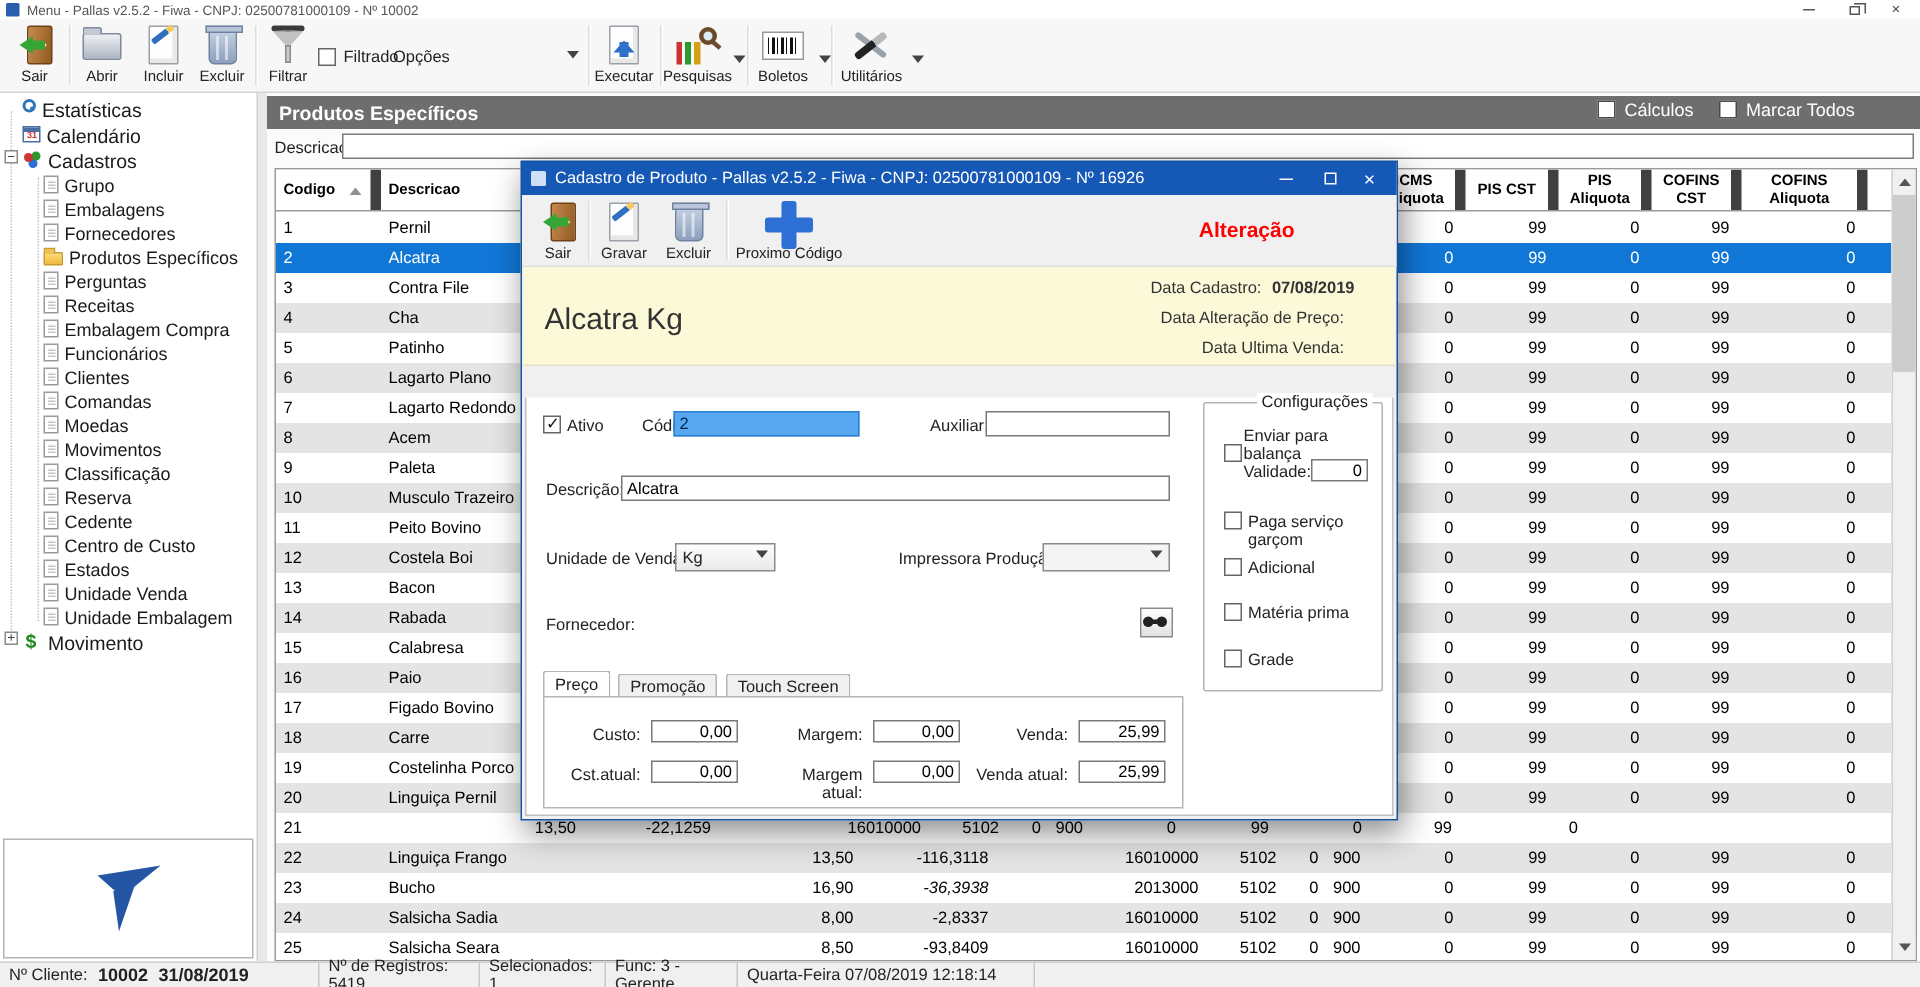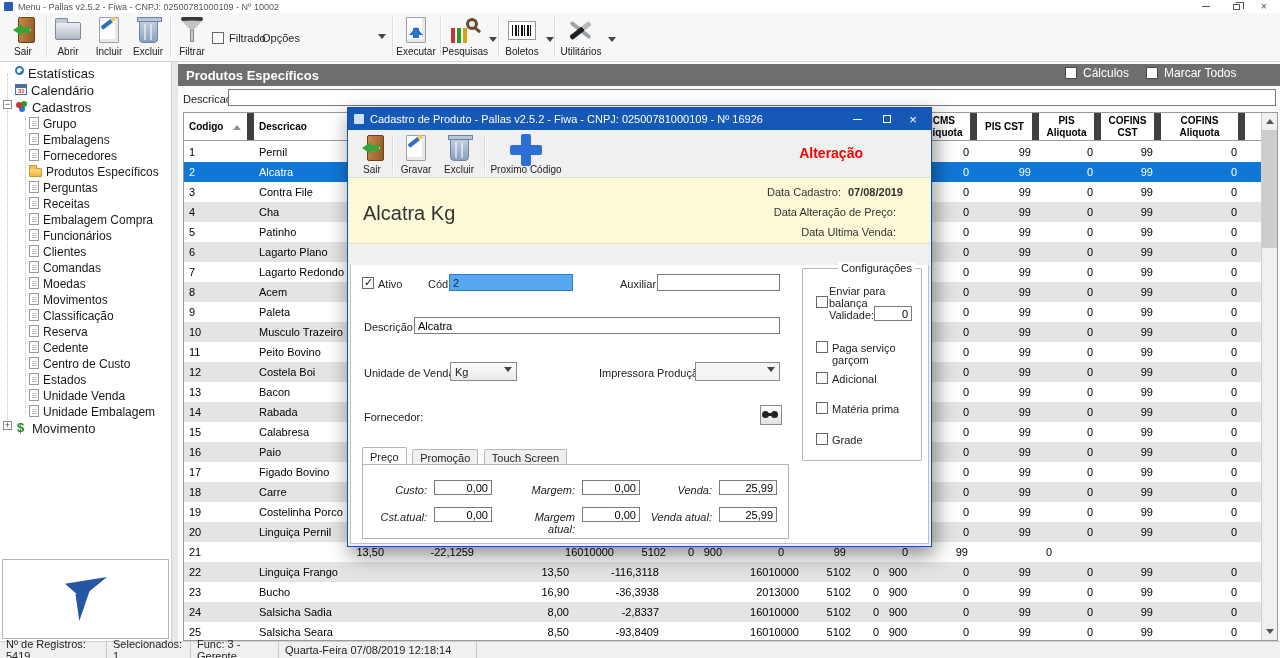--- a/index.html
+++ b/index.html
@@ -147,21 +147,21 @@
   .cb.ck::after{content:"✓";position:absolute;left:1px;top:-2px;font-size:11px;color:#111;}
   .inp{position:absolute;border:1px solid #7a7a7a;background:#fff;font-size:11px;padding:1px 3px;}
   .selblue{background:#57a8f0;border-color:#2f7fd0;color:#04284d;}
   .seldd{position:absolute;border:1px solid #8a8a8a;background:linear-gradient(#fdfdfd,#e9e9e9);font-size:11px;display:flex;align-items:center;justify-content:space-between;padding:0 4px;color:#222;}
   .seldd.dis{background:#f4f4f4;color:#aaa;}
   .bbtn{position:absolute;width:22px;height:20px;border:1px solid #8a8a8a;background:linear-gradient(#fefefe,#e2e2e2);display:flex;align-items:center;justify-content:center;}
   .pgrp{position:absolute;left:11px;top:182px;width:427px;height:92px;}
   .ptab{display:inline-block;padding:2px 7px;font-size:11px;border:1px solid #b5b5b5;border-bottom:none;background:#f0f0f0;margin-right:1px;border-radius:2px 2px 0 0;position:relative;top:1px;color:#222;}
   .ptab.active{background:#fff;top:0;padding-top:3px;}
   .pbox{position:absolute;left:0;top:17px;right:0;bottom:0;border:1px solid #b5b5b5;background:#fff;}
-  .pl{position:absolute;width:65px;text-align:right;font-size:11px;color:#222;font-style:italic;}
+  .pl{position:absolute;width:65px;text-align:right;font-size:11px;color:#222;}
   .pi{position:absolute;width:58px;height:15px;border:1px solid #7a7a7a;font-size:11px;text-align:right;padding:0 3px;}
   .plc1{left:0;}.plc2{left:148;left:148px;}.plc3{left:285px;}
   .pic1{left:72px;}.pic2{left:220px;}.pic3{left:357px;}
   .pr1l{top:37px;}.pr1i{top:33px;}.pr2l{top:64px;}.pr2i{top:60px;}
   .cgrp{position:absolute;left:451px;top:3px;width:120px;height:193px;border:1px solid #b5b5b5;border-radius:2px;}
   .clegend{position:absolute;top:-7px;left:3px;background:#fff;padding:0 3px;font-size:11px;color:#222;margin-left:32px;}
 </style>
 </head>
 <body>
 
@@ -735,21 +735,21 @@
               <span class="gcell tright" style="width: 62px;">0</span>
               <span class="gcell tright" style="width: 62px;">99</span>
               <span class="gcell tright" style="width: 62px;">0</span>
               <span class="gcell tright" style="width: 60px;">99</span>
               <span class="gcell tright" style="width: 84px;">0</span>
             </div>
             <div class="grow">
               <span class="gcell tleft" style="width: 70px;">23</span>
               <span class="gcell tleft" style="width: 185px;">Bucho</span>
               <span class="gcell tright" style="width: 138px;">16,90</span>
-              <span class="gcell tright" style="width: 90px;">-36,3938</span>
+              <span class="gcell tright" style="width: 90px; font-style: italic;">-36,3938</span>
               <span class="gcell tright" style="width: 140px;">2013000</span>
               <span class="gcell tright" style="width: 52px;">5102</span>
               <span class="gcell tright" style="width: 28px;">0</span>
               <span class="gcell tright" style="width: 28px;">900</span>
               <span class="gcell tright" style="width: 62px;">0</span>
               <span class="gcell tright" style="width: 62px;">99</span>
               <span class="gcell tright" style="width: 62px;">0</span>
               <span class="gcell tright" style="width: 60px;">99</span>
               <span class="gcell tright" style="width: 84px;">0</span>
             </div>
@@ -791,20 +791,25 @@
           <span class="sthumb"></span>
           <span class="sbtn sb-dn">
               <span class="tri-dn"></span>
             </span>
         </div>
       </div>
     </div>
   </div>
 
   <div class="sbar">
+    <div class="ssec" style="width:213px;">
+      <span>Nº Cliente:</span>
+      <b>10002</b>
+      <b>31/08/2019</b>
+    </div>
     <div class="ssec" style="width:107px;">
       <span>Nº de Registros: 5419</span>
     </div>
     <div class="ssec" style="width:84px;">
       <span>Selecionados: 1</span>
     </div>
     <div class="ssec" style="width:88px;">
       <span>Func: 3 - Gerente</span>
     </div>
     <div class="ssec" style="width:198px;">

